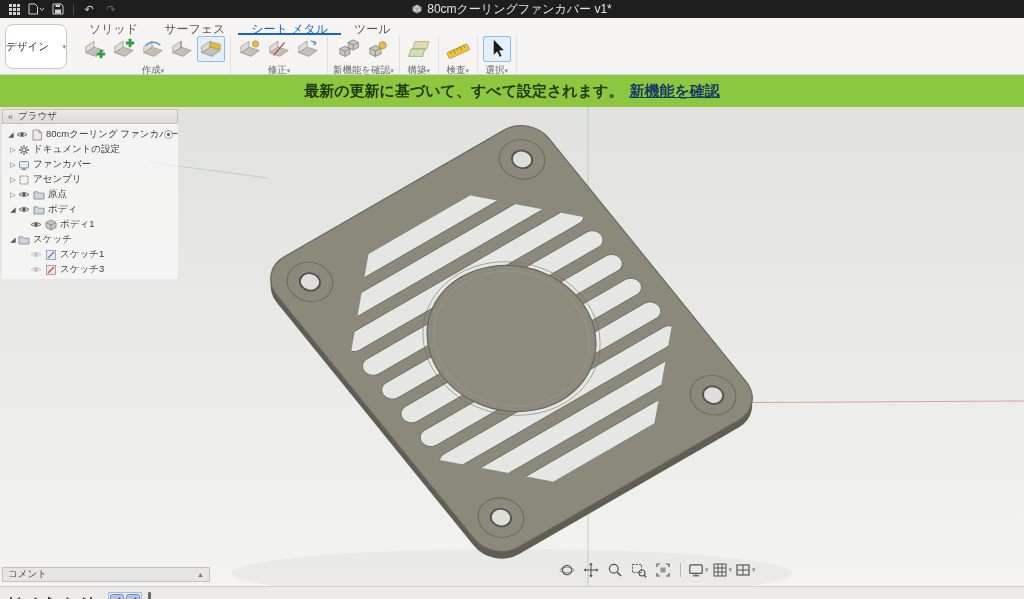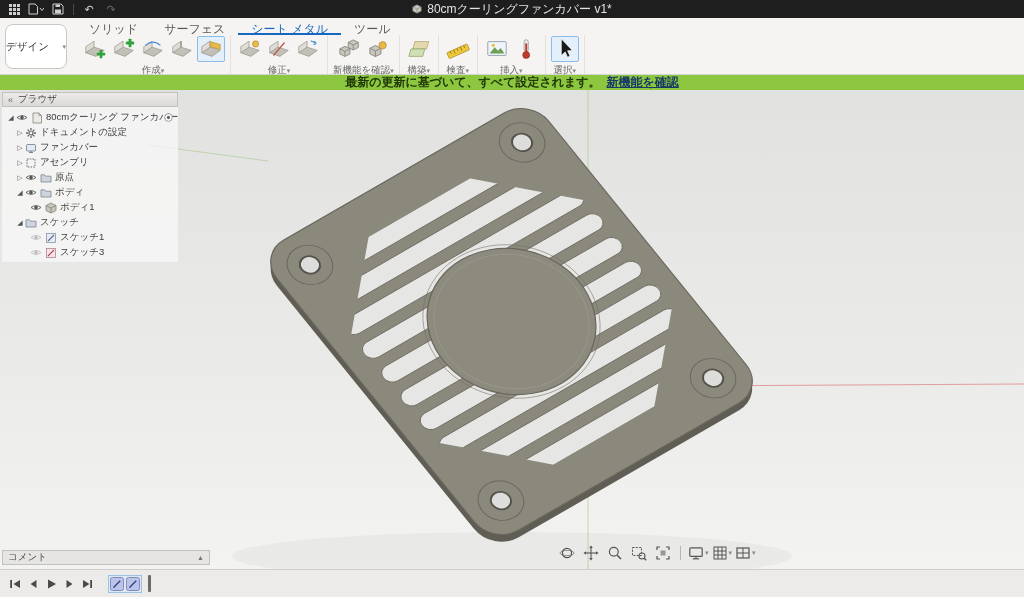--- a/index.html
+++ b/index.html
@@ -23,38 +23,38 @@
   .tab.active{color:#1567c0;box-shadow:inset 0 -2px 0 #1567c0}
   .icons-row{position:absolute;left:76px;top:17px;bottom:0;display:flex;align-items:stretch}
   .tgroup{display:flex;flex-direction:column;align-items:center;padding:1px 5px 0 5px;border-right:1px solid #e3e1dd}
   .ticons{display:flex;gap:1px;height:27px}
   .tbicon{width:28px;height:26px;display:flex;align-items:center;justify-content:center;border-radius:2px;border:1px solid transparent}
   .tbicon.active{background:#e3f0fc;border-color:#8cbde8}
   .glabel{font-size:9.5px;color:#666;margin-top:2px;display:flex;align-items:center;gap:0}
   .dd{font-size:7px;color:#8a8a8a}
 
   
-  .notif{height:15px;background:#8dc63f;display:flex;align-items:center;justify-content:center;gap:6px;
-    font-size:12px;font-weight:bold;color:#203a07}
+  .notif{height:32px;background:#8dc63f;display:flex;align-items:center;justify-content:center;gap:6px;
+    font-size:15px;font-weight:bold;color:#203a07}
   .notif .link{color:#173a66;text-decoration:underline;cursor:pointer}
 
   
   .main{position:relative;height:479px;overflow:hidden;
     background:linear-gradient(180deg,#e1e1df 0%,#eaeae8 55%,#f3f3f1 100%)}
   .scene{position:absolute;inset:0}
   .slot{fill:#e6e6e4;stroke:#6f6c63;stroke-width:1.1}
 
   
   .browser{position:absolute;left:2px;top:2px;width:176px;background:rgba(250,250,249,.72)}
   .bheader{height:15px;background:linear-gradient(#ecebe9,#dbdad7);border:1px solid #c3c1bd;
     display:flex;align-items:center;gap:5px;padding:0 5px;font-size:9.5px;color:#444}
   .bcollapse{color:#666;font-size:9px}
   .btree{padding:3px 0 2px 0}
   .trow{display:flex;align-items:center;height:15px;font-size:9.5px;color:#3c3c3c;padding-left:4px;position:relative;white-space:nowrap;overflow:hidden}
-  .trow.lv1{padding-left:13px}
+  .trow.lv1{padding-left:6px}
   .trow.lv2{padding-left:18px}
   .arr{width:10px;flex:none;font-size:7px;color:#555;text-align:center}
   .ic{flex:none;margin-right:3px}
   .dim{opacity:.35}
   .tlabel{overflow:hidden}
   .radio{position:absolute;right:4px;top:2px}
 
   
   .comments{position:absolute;left:2px;bottom:4px;width:208px;height:15px;background:#e6e5e3;border:1px solid #c3c1bd;
     display:flex;align-items:center;justify-content:space-between;padding:0 5px;font-size:9.5px;color:#4a4a4a}
@@ -316,42 +316,20 @@
               </g>
             </svg>
           </div>
       </div>
       <div class="glabel">
           <span>検査</span>
           <span class="dd">▾</span>
         </div>
     </div>
 
-    <div class="tgroup">
-      <div class="ticons">
-        <div class="tbicon">
-            <svg width="24" height="24" viewBox="0 0 26 26">
-              <rect x="3" y="5" width="20" height="15" rx="1" fill="#eef4fa" stroke="#7d8b99" stroke-width="0.8"></rect>
-              <path d="M5 18 L10.5 11 L14 15 L17 12 L21 18 Z" fill="#6f9e55"></path>
-              <circle cx="9" cy="9" r="1.8" fill="#e8c23a"></circle>
-            </svg>
-          </div>
-        <div class="tbicon">
-            <svg width="24" height="24" viewBox="0 0 26 26">
-              <rect x="11" y="3" width="4.5" height="13" rx="2.2" fill="#ececea" stroke="#888" stroke-width="0.7"></rect>
-              <rect x="12.2" y="7" width="2.1" height="9" fill="#c0392b"></rect>
-              <circle cx="13.2" cy="19.5" r="3.8" fill="#c0392b" stroke="#8a2a20" stroke-width="0.6"></circle>
-            </svg>
-          </div>
-      </div>
-      <div class="glabel">
-          <span>挿入</span>
-          <span class="dd">▾</span>
-        </div>
-    </div>
 
     <div class="tgroup">
       <div class="ticons">
         <div class="tbicon active">
             <svg width="24" height="24" viewBox="0 0 26 26">
               <path d="M9 2 L9 20 L13.2 16.2 L15.8 22 L18.4 20.7 L15.8 15 L21 14.6 Z" fill="#1a1a1a" stroke="#fff" stroke-width="0.7"></path>
             </svg>
           </div>
       </div>
       <div class="glabel">

